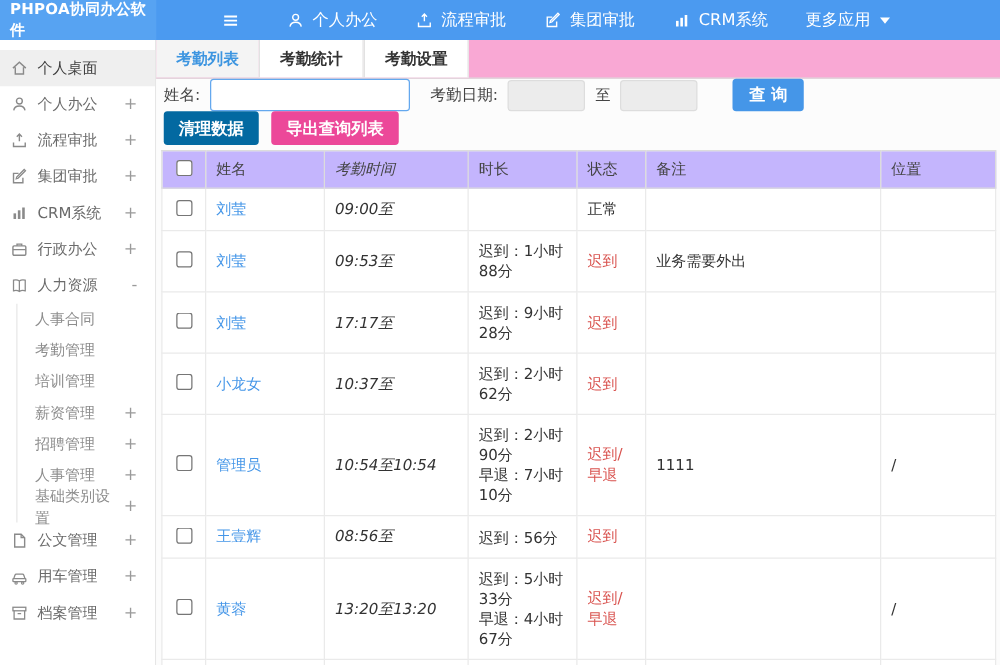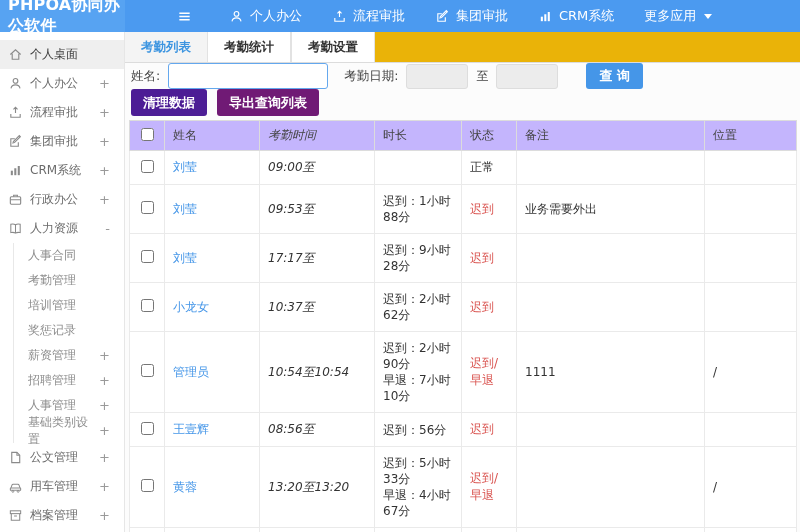--- a/index.html
+++ b/index.html
@@ -1,57 +1,57 @@
 <!DOCTYPE html>
 <html><head>
 <meta charset="utf-8">
 <style>
   * { box-sizing: border-box; margin: 0; padding: 0; }
   html,body { width: 800px; height: 532px; overflow: hidden; }
   body { font-family: "DejaVu Sans", "Liberation Sans", sans-serif; font-size: 12px; background: #fff; color: #333; position: relative; }
 
   
   .navbar { position: absolute; top:0; left:0; width:800px; height:32px; background:#4b9af0; display:flex; align-items:stretch; color:#fff; }
-  .logo { width:125px; background:#57a3f2; display:flex; align-items:center; padding-left:8px; font-size:16px; font-weight:bold; letter-spacing:0.2px; }
+  .logo { width:125px; background:#57a3f2; display:flex; align-items:center; padding-left:8px; font-size:12px; font-weight:bold; letter-spacing:0.2px; }
   .hamburger { display:flex; align-items:center; margin-left:42px; padding:0 10px; cursor:pointer; }
   .nav-items { display:flex; align-items:stretch; margin-left:12px; }
   .nav-item { display:flex; align-items:center; gap:6px; padding:0 15px; font-size:13px; cursor:pointer; }
   .caret { width:0; height:0; border-left:4px solid transparent; border-right:4px solid transparent; border-top:5px solid #fff; margin-left:2px; }
   .nav-ic { width:15px; height:15px; display:block; }
 
   
   .main { position:absolute; top:32px; left:0; width:800px; height:500px; display:flex; }
 
   
   .sidebar { width:125px; background:#fff; border-right:1px solid #e6e6e6; padding-top:8px; }
   .side-item { height:29px; display:flex; align-items:center; padding:0 14px 0 8px; color:#6b6b6b; cursor:pointer; }
   .side-item .ic { width:15px; height:15px; margin-right:7px; color:#8a8a8a; flex:none; }
   .side-item.active { background:#efefef; color:#3d3d3d; }
   .expand { margin-left:auto; color:#9a9a9a; font-size:13px; line-height:1; }
   .sub-group { margin-left:13px; border-left:1px solid #e8e8e8; }
   .sub-item { height:25px; display:flex; align-items:center; padding:0 14px; color:#8d8d8d; cursor:pointer; }
 
   
   .content { flex:1; background:#fcfcfc; display:flex; flex-direction:column; }
-  .tabbar { height:31px; background:#eab308; border-bottom:1px solid #dcdcdc; display:flex; }
+  .tabbar { height:31px; background:#f9a8d4; border-bottom:1px solid #dcdcdc; display:flex; }
   .tab { padding:0 16px; line-height:30px; font-size:12.5px; font-weight:bold; color:#333; cursor:pointer; }
   .tab.active { color:#3d95e0; background:#f4f4f4; }
   .tab.plain { background:#fff; border-left:1px solid #e2e2e2; border-right:1px solid #e2e2e2; }
 
   .search-row { height:37px; display:flex; align-items:center; padding:0 6px; gap:8px; }
   .form-label { color:#444; font-size:12.5px; }
   .name-input { width:160px; height:26px; border:1px solid #64a8ee; border-radius:3px; background:#fff; padding:0 6px; outline:none; }
   .date-label { margin-left:8px; }
   .date-input { width:62px; height:25px; border:1px solid #ddd; border-radius:3px; background:#ececec; padding:0 5px; }
   .to-label { color:#444; }
   .btn { border:none; border-radius:3px; color:#fff; font-size:13px; font-weight:bold; cursor:pointer; font-family:inherit; }
   .btn-search { background:#4596e8; height:26px; padding:0 13px; margin-left:20px; }
   .action-row { height:36px; display:flex; align-items:center; padding:0 6px; gap:10px; }
-  .btn-danger { background:#4c1d95; height:27px; padding:0 12px; }
-  .btn-info { background:#701a75; height:27px; padding:0 12px; }
+  .btn-danger { background:#0369a1; height:27px; padding:0 12px; }
+  .btn-info { background:#ec4899; height:27px; padding:0 12px; }
 
   
   table { border-collapse:collapse; table-layout:fixed; width:668px; margin:4px 0 0 4px; background:#fff; }
   th { border:1px solid #dcdcdc; background:#c4b5fd; font-weight:normal; text-align:left; padding:6px 8px; color:#444; font-size:12px; }
   td { border:1px solid #eaeaea; padding:8px; font-size:12px; vertical-align:middle; }
   .c-check { width:35px; text-align:center; }
   .c-name { width:95px; }
   .c-time { width:115px;font-style:italic; }
   .c-dur  { width:87px; }
   .c-status { width:55px; }
@@ -216,24 +216,20 @@
       </div>
       <div class="sub-item">
         <span>考勤管理</span>
         <span class="expand"></span>
       </div>
       <div class="sub-item">
         <span>培训管理</span>
         <span class="expand"></span>
       </div>
       <div class="sub-item">
-        <span>奖惩记录</span>
-        <span class="expand"></span>
-      </div>
-      <div class="sub-item">
         <span>薪资管理</span>
         <span class="expand">+</span>
       </div>
       <div class="sub-item">
         <span>招聘管理</span>
         <span class="expand">+</span>
       </div>
       <div class="sub-item">
         <span>人事管理</span>
         <span class="expand">+</span>

